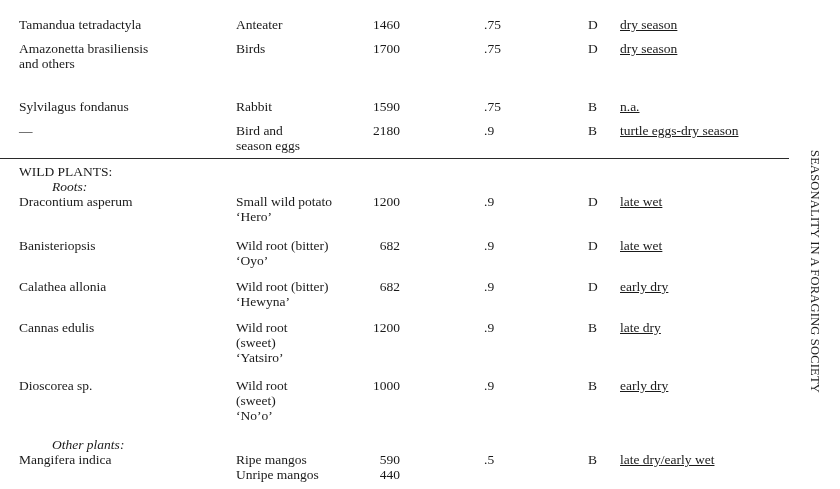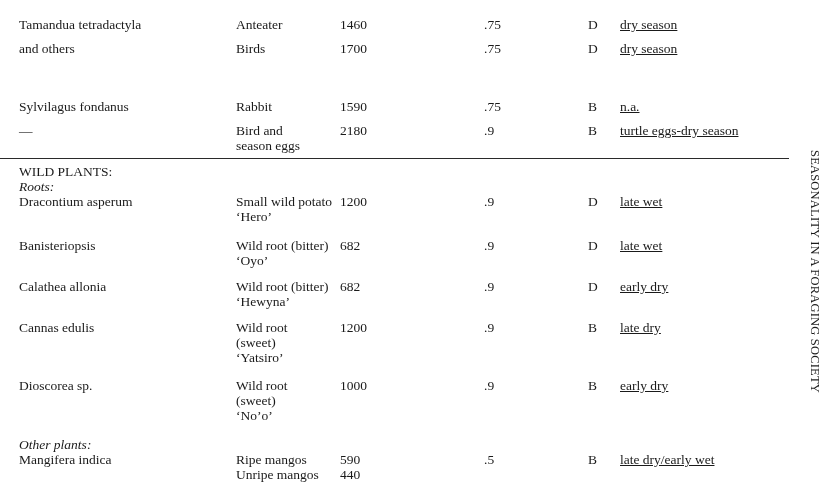--- a/index.html
+++ b/index.html
@@ -22,26 +22,26 @@
       left: 0;
       width: 790px;
     }
     .cell {
       position: absolute;
       top: 0;
       white-space: nowrap;
     }
     .c-sci { left: 19px; }
     .c-common { left: 236px; }
-    .c-kcal { left: 340px; width: 60px; }
+    .c-kcal { left: 340px; width: 60px; text-align: right; }
     .c-edible { left: 484px; }
     .c-code { left: 588px; }
     .c-season { left: 620px; text-decoration: underline; }
     .line { display: block; }
-    .italic { font-style: italic; }
+    .italic { font-style: italic; margin-left: 33px; }
     .rule {
       position: absolute;
       left: 0;
       top: 158px;
       width: 789px;
       height: 0;
       border-top: 1.5px solid #2a2a2a;
     }
     .running-head {
       position: absolute;
@@ -69,20 +69,21 @@
   <div class="cell c-kcal">
       <span class="line">1460</span>
     </div>
   <div class="cell c-edible">.75</div>
   <div class="cell c-code">D</div>
   <div class="cell c-season">dry season</div>
 </div>
 
 <div class="row" style="top:41px;">
   <div class="cell c-sci">
+    <span class="line">Amazonetta brasiliensis</span>
     <span class="line">and others</span>
   </div>
   <div class="cell c-common">
       <span class="line">Birds</span>
     </div>
   <div class="cell c-kcal">
       <span class="line">1700</span>
     </div>
   <div class="cell c-edible">.75</div>
   <div class="cell c-code">D</div>

